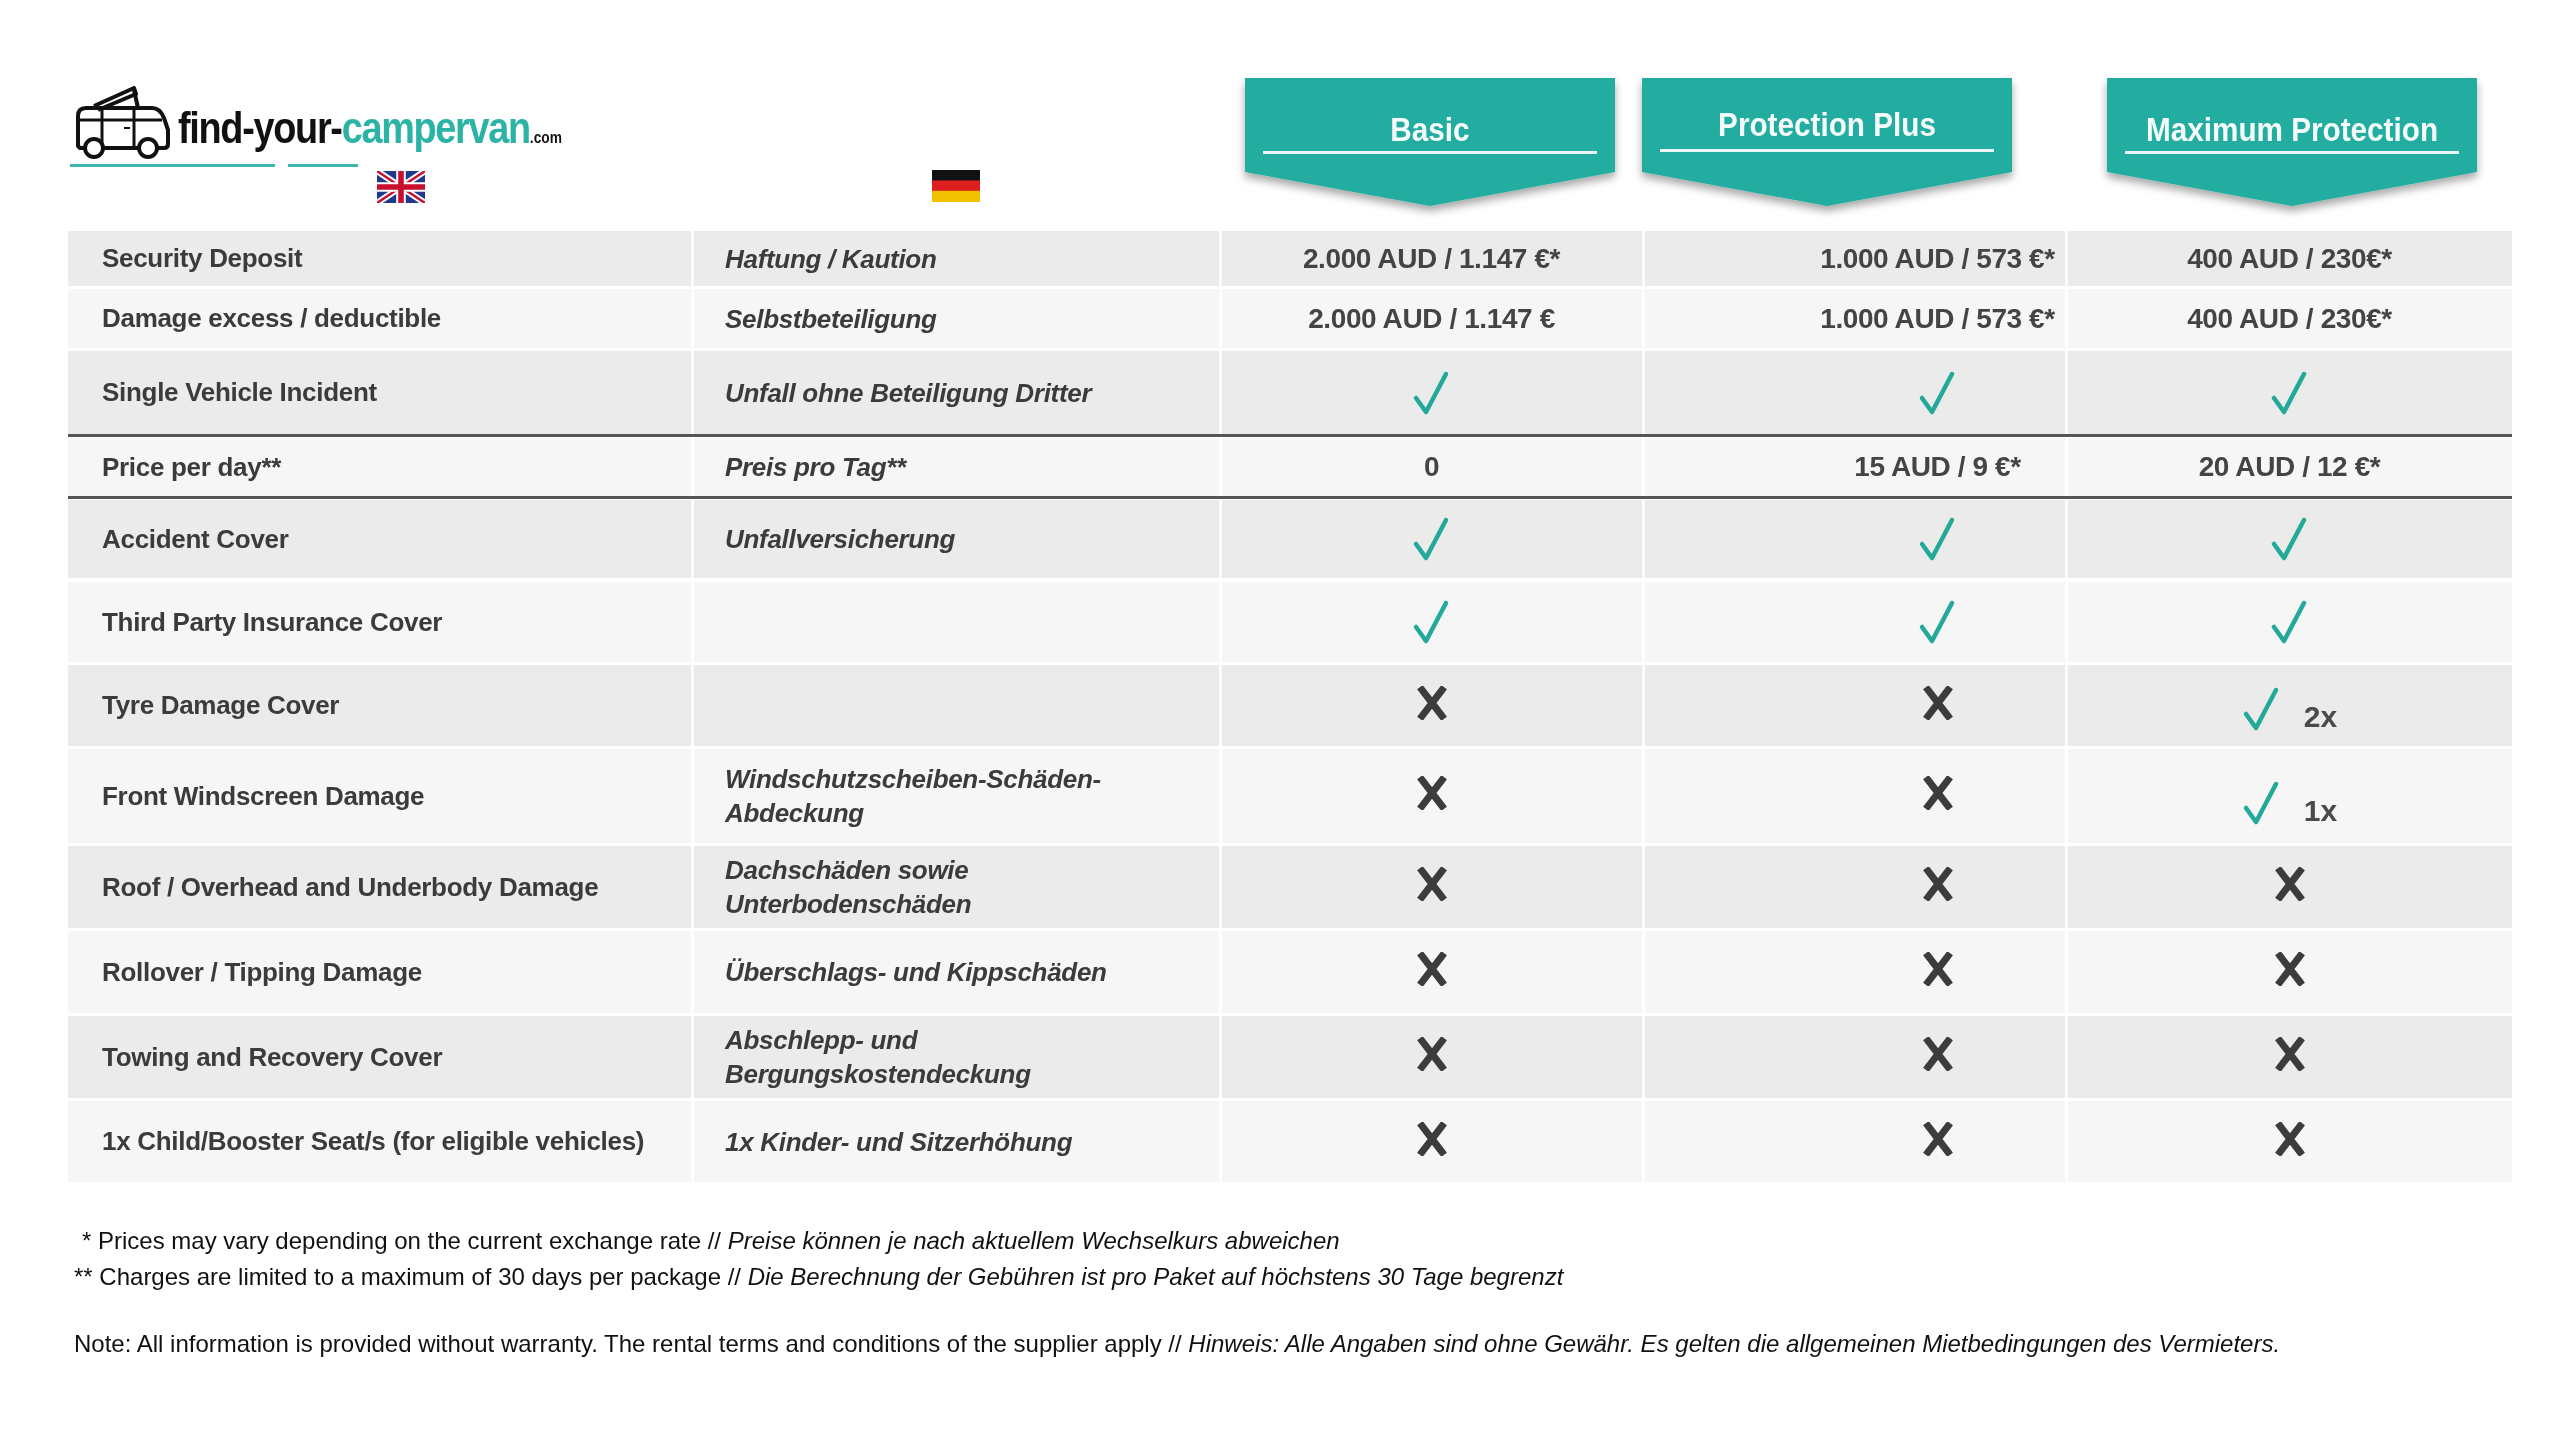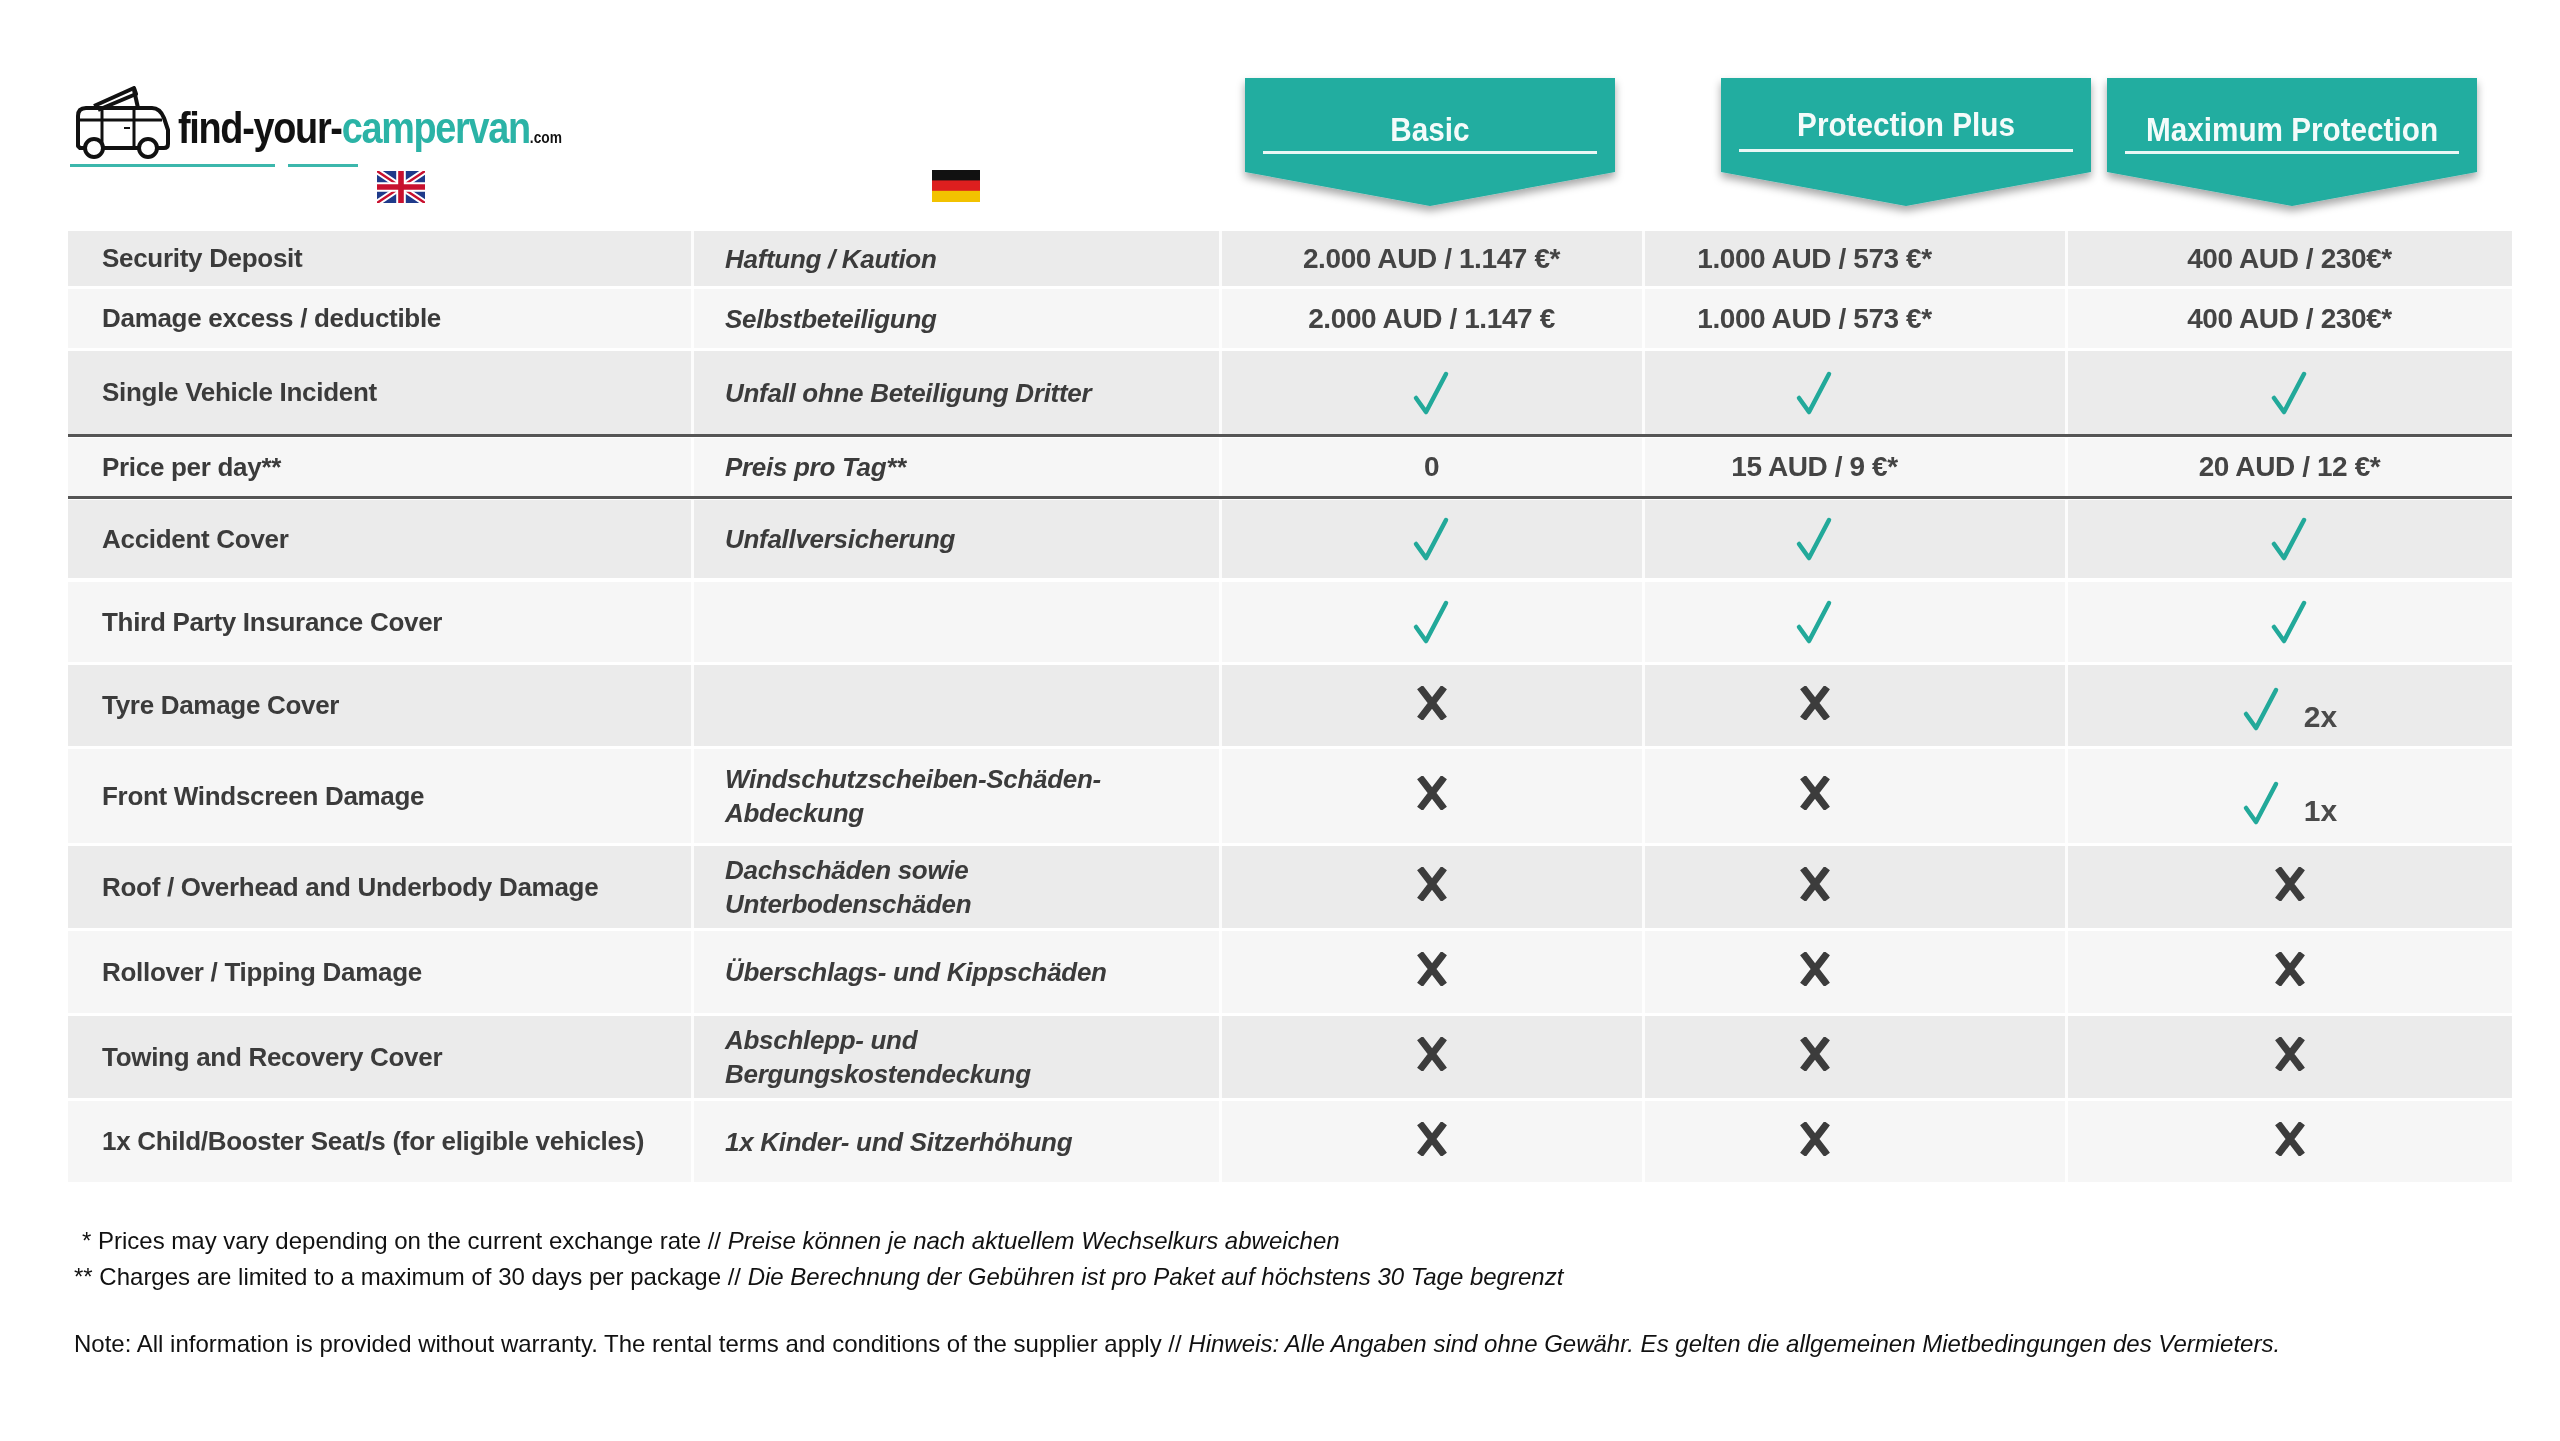--- a/index.html
+++ b/index.html
@@ -27,21 +27,21 @@
   .plan-underline { position:absolute; left:18px; width:334px; top:73px; height:3px; background:#eaf7f5; }
 
   
   .row { position:absolute; left:68px; width:2444px; }
   .row.dark { background:#ebebeb; }
   .row.light { background:#f6f6f6; }
   .cell { position:absolute; top:0; height:100%; display:flex; align-items:center; box-sizing:border-box; }
   .c1 { left:0; width:621px; padding-left:34px; }
   .c2 { left:625px; width:526px; padding-left:32px; }
   .c3 { left:1153px; width:421px; justify-content:center; }
-  .c4 { left:1505px; width:483px; justify-content:center; }
+  .c4 { left:1628px; width:483px; justify-content:center; }
   .c5 { left:1999px; width:445px; justify-content:center; }
   .vdiv { position:absolute; top:0; width:3px; height:100%; background:#ffffff; opacity:0.85; }
   .en { font-size:26px; font-weight:bold; color:#3b3b3b; white-space:nowrap; letter-spacing:-0.3px; }
   .de { font-size:26px; font-weight:bold; font-style:italic; color:#3b3b3b; line-height:34px; letter-spacing:-0.3px; }
   .val { font-size:28px; font-weight:bold; color:#444444; white-space:nowrap; letter-spacing:-0.4px; }
   .hline { position:absolute; left:68px; width:2444px; height:3px; background:#555555; }
 
   .icon-check { width:40px; height:46px; display:block; }
   .icon-cross { width:34px; height:34px; display:block; }
   .mark-wrap { display:flex; align-items:flex-end;gap:20px; }
@@ -94,21 +94,21 @@
     <defs>
       <filter id="sh" x="-10%" y="-10%" width="120%" height="140%">
         <feDropShadow dx="0" dy="5" stdDeviation="4" flood-color="#000" flood-opacity="0.35"></feDropShadow>
       </filter>
     </defs>
     <polygon points="0,0 370,0 370,94 185,128 0,94" fill="#20ada0" filter="url(#sh)"></polygon>
   </svg>
   <div class="plan-title">Basic</div>
   <div class="plan-underline"></div>
 </div>
-<div class="plan-header" style="left:1721px;padding-left:8px;">
+<div class="plan-header" style="left:1642px;padding-left:8px;">
   <svg viewBox="0 0 370 130">
     <polygon points="0,0 370,0 370,94 185,128 0,94" fill="#20ada0" filter="url(#sh)"></polygon>
   </svg>
   <div class="plan-title" style="top:28px;">Protection Plus</div>
   <div class="plan-underline" style="top:71px;"></div>
 </div>
 <div class="plan-header" style="left:2107px;">
   <svg viewBox="0 0 370 130">
     <polygon points="0,0 370,0 370,94 185,128 0,94" fill="#20ada0" filter="url(#sh)"></polygon>
   </svg>

